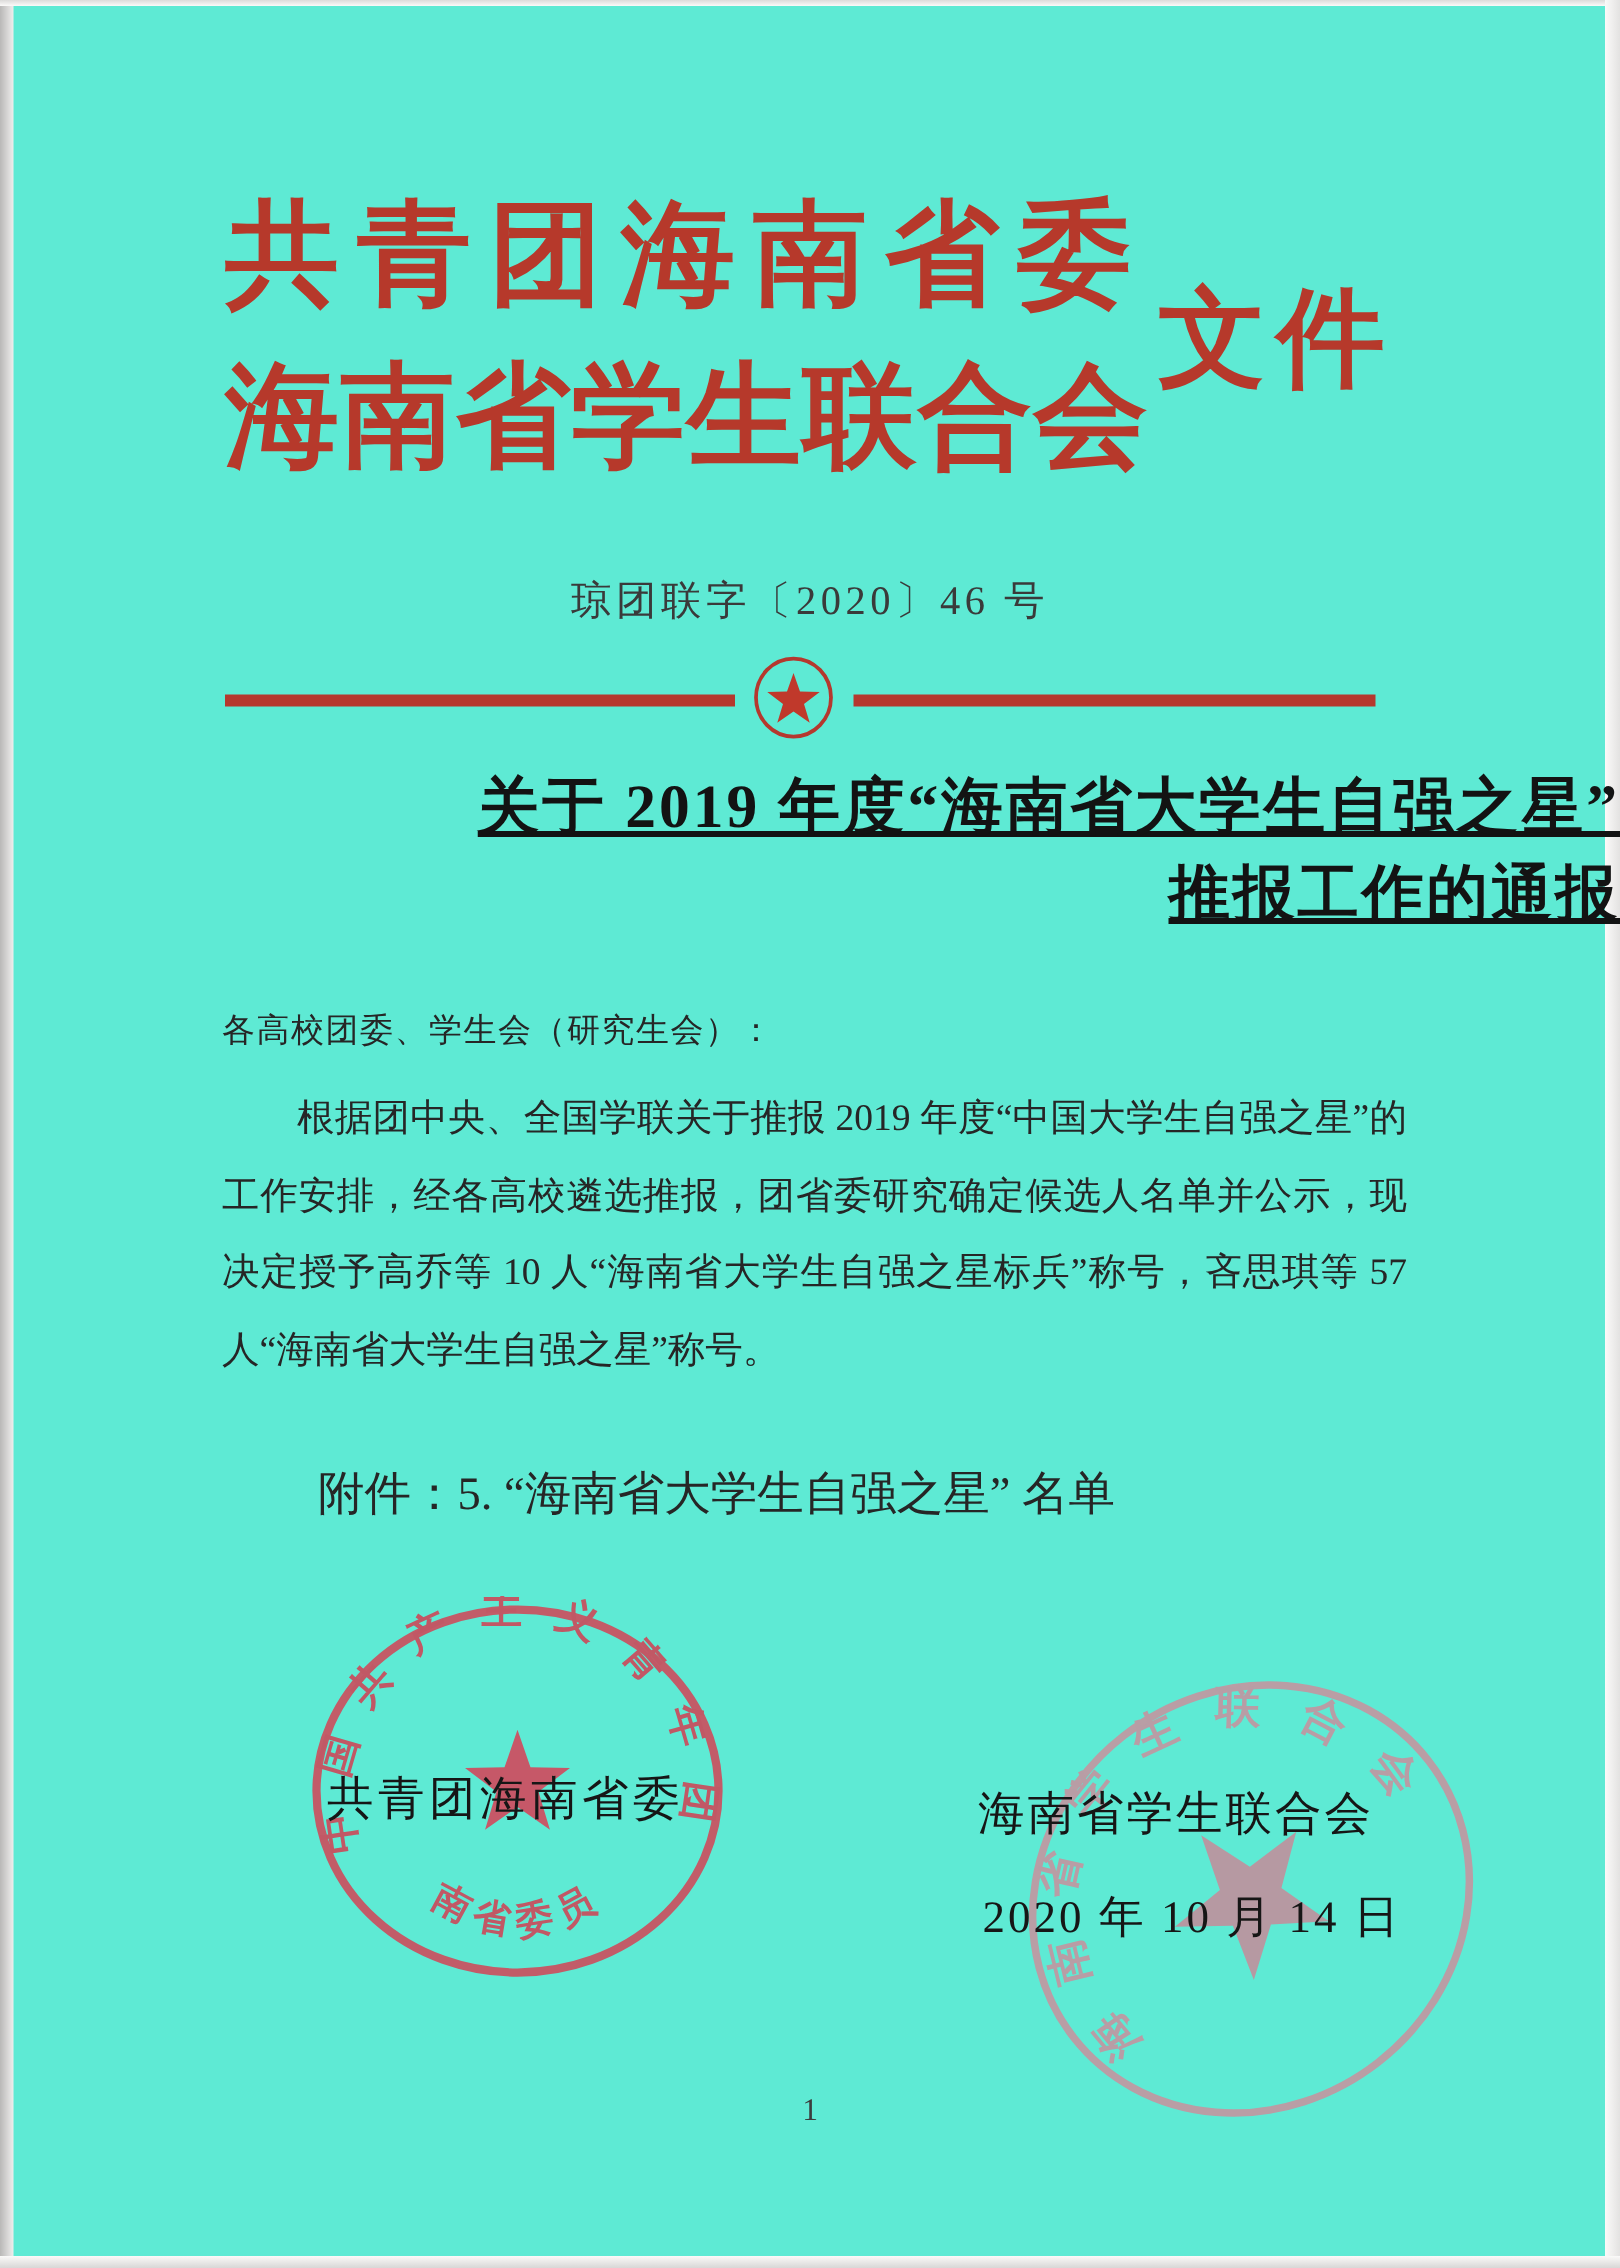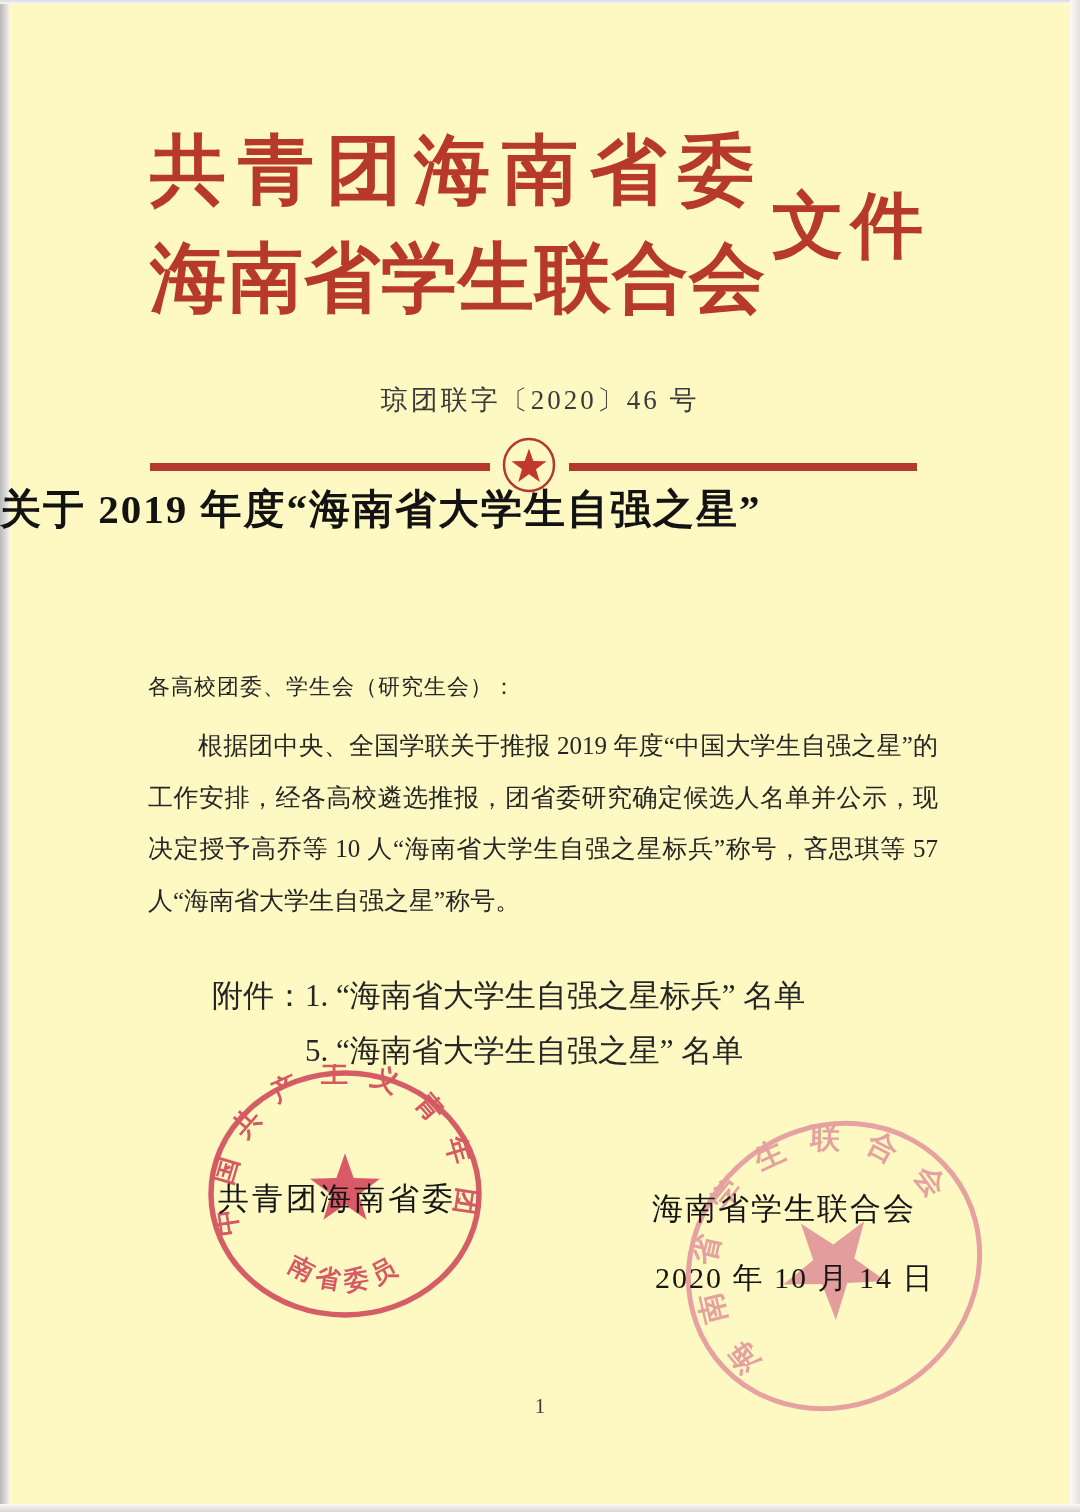--- a/index.html
+++ b/index.html
@@ -3,21 +3,21 @@
 <meta charset="utf-8">
 <style>
   * { margin:0; padding:0; box-sizing:border-box; }
   html,body { width:1080px; height:1512px; }
   body {
     font-family:"Liberation Serif","DejaVu Serif",serif;
     background:#e9e8e7;
   }
   .paper {
     position:relative; width:1080px; height:1512px;
-    background:#fef9c3; overflow:hidden;
+    background:#5eead4; overflow:hidden;
   }
   
   .edge-left   { position:absolute; left:0; top:0; width:9px; height:100%;
                  background:linear-gradient(to right,#b9b8b7,#efeeed); }
   .edge-top    { position:absolute; left:0; top:0; width:100%; height:4px;
                  background:linear-gradient(to bottom,#dcdbda,#fbfaf9); }
   .edge-right  { position:absolute; right:0; top:0; width:10px; height:100%;
                  background:linear-gradient(to left,#e3e2e1,#fbfaf9); }
   .edge-bottom { position:absolute; left:0; bottom:0; width:100%; height:8px;
                  background:linear-gradient(to top,#d8d7d6,#fbfaf9); }
@@ -38,23 +38,23 @@
   }
   .divider {
     position:absolute; top:438px; left:150px; width:780px; height:58px;
     display:flex; align-items:center;
   }
   .divider .rule { height:8px; background:#b5382e; }
   .divider .rule-left  { width:340px; }
   .divider .rule-right { width:348px; }
   .divider .star-wrap { flex:0 0 auto; margin:0 12px 0 11px; }
   .title {
-    position:absolute; top:480px; left:0; width:100%; text-align:left;
+    position:absolute; top:508px; left:0; width:100%; text-align:right;
     font-size:41px; font-weight:bold; color:#131313; line-height:58px;
-    letter-spacing:2px; white-space:nowrap;
+    letter-spacing:2px; white-space:nowrap;text-decoration:underline;
   }
   .salutation {
     position:absolute; left:148px; top:672px; font-size:22px; color:#262626;
     letter-spacing:1px; white-space:nowrap;
   }
   .paragraph {
     position:absolute; left:148px; top:720px; width:790px;
     font-size:25px; color:#262626; line-height:51.5px;
     text-align:justify; text-indent:2em;
   }
@@ -100,29 +100,29 @@
       <svg width="56" height="56" viewBox="0 0 56 56">
         <ellipse cx="28" cy="28" rx="25" ry="26" fill="none" stroke="#b5382e" stroke-width="2.5"></ellipse>
         <polygon transform="translate(28,30) scale(0.46)" fill="#c0392b" points="0,-40 9.4,-12.94 38.04,-12.36 15.22,4.94 23.51,32.36 0,16 -23.51,32.36 -15.22,4.94 -38.04,-12.36 -9.4,-12.94"></polygon>
       </svg>
     </div>
     <div class="rule rule-right"></div>
   </div>
 
   <div class="title">
     <div>关于 2019 年度“海南省大学生自强之星”</div>
+    <div>推报工作的通报</div>
   </div>
 
   <div class="salutation">各高校团委、学生会（研究生会）：</div>
   <div class="paragraph">根据团中央、全国学联关于推报 2019 年度“中国大学生自强之星”的工作安排，经各高校遴选推报，团省委研究确定候选人名单并公示，现决定授予高乔等 10 人“海南省大学生自强之星标兵”称号，吝思琪等 57 人“海南省大学生自强之星”称号。</div>
 
   <div class="attachments">
     <div class="att-label">附件：</div>
     <div>
-      <div class="att-item">1. “海南省大学生自强之星标兵” 名单</div>
       <div class="att-item">5. “海南省大学生自强之星” 名单</div>
     </div>
   </div>
 
   <svg class="seal seal-left" width="294" height="264" viewBox="0 0 294 264">
     <g opacity="0.88">
       <ellipse cx="147" cy="130" rx="134" ry="121" fill="none" stroke="#d0495a" stroke-width="5.5"></ellipse>
       <polygon transform="translate(147,126) scale(0.92)" fill="#d5455a" points="0,-40 9.4,-12.94 38.04,-12.36 15.22,4.94 23.51,32.36 0,16 -23.51,32.36 -15.22,4.94 -38.04,-12.36 -9.4,-12.94"></polygon>
       <path id="sealL-top" d="M 75 216 A 112 112 0 1 1 219 216" fill="none"></path>
       <path id="sealL-bot" d="M 81 198 A 95 95 0 0 0 213 198" fill="none"></path>

